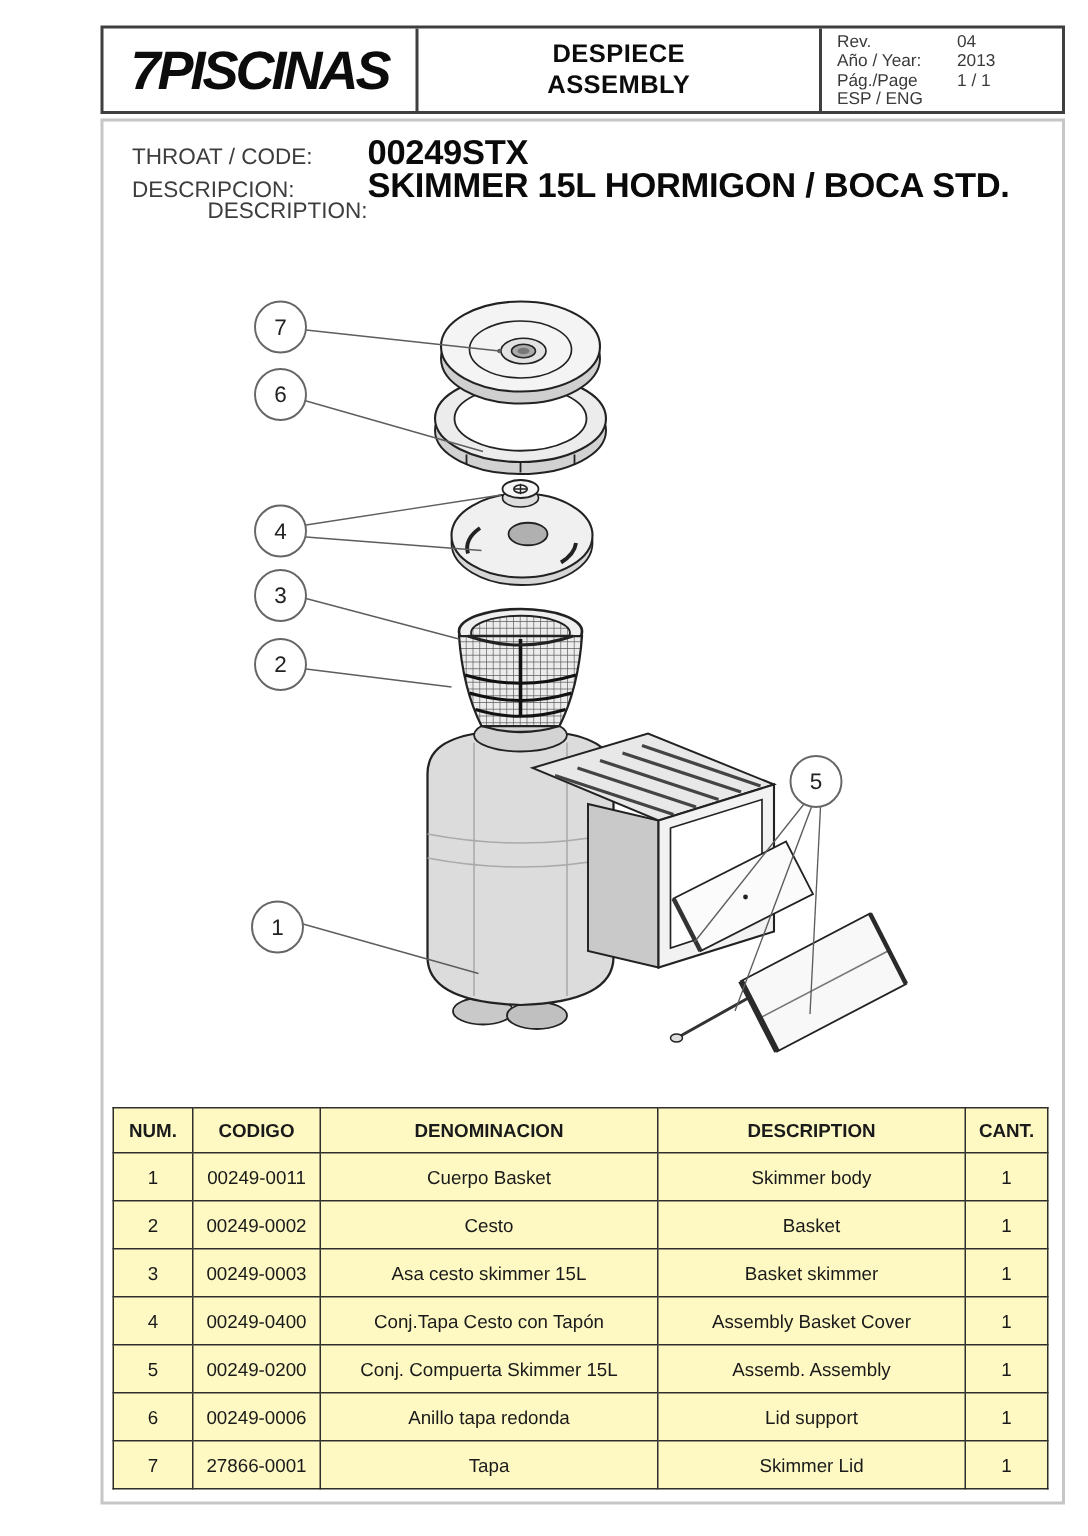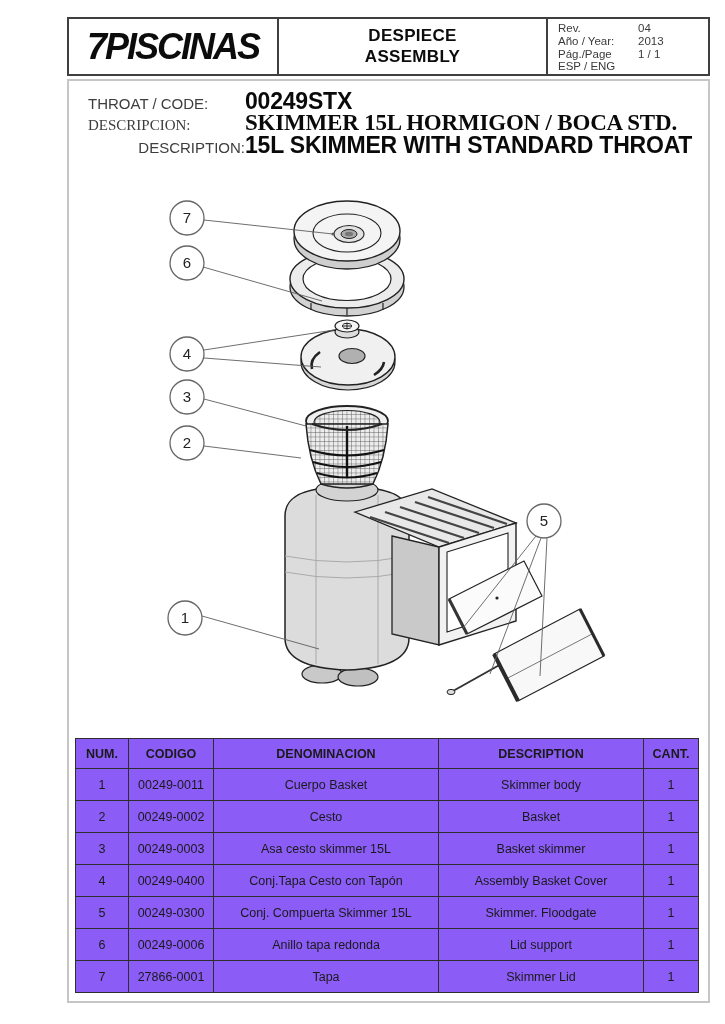--- a/index.html
+++ b/index.html
@@ -30,21 +30,21 @@
   .rev-value { color:#3a3a3a; }
   
   .code-row { position:absolute; left:88px; display:flex; align-items:baseline; white-space:nowrap; }
   .code-label { width:157px; font-size:15px; color:#3d3d3d; }
   .code-value { font-size:23px; font-weight:bold; color:#0a0a0a; letter-spacing:-0.2px; }
   
   .diagram-svg { position:absolute; left:70px; top:160px; }
   
   table.parts-table {
     position:absolute; left:75px; top:738px; border-collapse:collapse; table-layout:fixed;
-    background:#8b5cf6;
+    background:#fef9c3;
   }
   .parts-table th, .parts-table td {
     border:1.5px solid #2e2e2e; text-align:center; vertical-align:middle;
     font-size:12.5px; padding:0 4px; overflow:hidden; white-space:nowrap; color:#1a1a1a;
   }
   .parts-table th { font-weight:bold; }
   .parts-table thead tr { height:30px; }
   .parts-table tbody tr { height:32px; }
 </style>
 </head>
@@ -76,27 +76,26 @@
     <div class="rev-row">
       <span class="rev-label">ESP / ENG</span>
     </div>
   </div>
 </div>
 
 <div class="code-row" style="top:88px;">
   <span class="code-label">THROAT / CODE:</span>
   <span class="code-value">00249STX</span>
 </div>
-<div class="code-row" style="top:110px;font-family:Liberation Serif, serif;">
+<div class="code-row" style="top:110px;">
   <span class="code-label">DESCRIPCION:</span>
   <span class="code-value">SKIMMER 15L HORMIGON / BOCA STD.</span>
 </div>
 <div class="code-row" style="top:132px;text-align:right;">
   <span class="code-label">DESCRIPTION:</span>
-  <span class="code-value">15L SKIMMER WITH STANDARD THROAT</span>
 </div>
 
 <svg class="diagram-svg" width="580" height="575" viewBox="70 160 580 575">
   <defs>
     <pattern id="mesh" width="4.5" height="4.5" patternUnits="userSpaceOnUse">
       <rect width="4.5" height="4.5" fill="#ececec"></rect>
       <path d="M0 0H4.5 M0 0V4.5" stroke="#5a5a5a" stroke-width="0.9"></path>
     </pattern>
   </defs>
 
@@ -263,23 +262,23 @@
     </tr>
     <tr>
       <td>4</td>
       <td>00249-0400</td>
       <td>Conj.Tapa Cesto con Tapón</td>
       <td>Assembly Basket Cover</td>
       <td>1</td>
     </tr>
     <tr>
       <td>5</td>
-      <td>00249-0300</td>
+      <td>00249-0200</td>
       <td>Conj. Compuerta Skimmer 15L</td>
-      <td>Skimmer. Floodgate</td>
+      <td>Assemb. Assembly</td>
       <td>1</td>
     </tr>
     <tr>
       <td>6</td>
       <td>00249-0006</td>
       <td>Anillo tapa redonda</td>
       <td>Lid support</td>
       <td>1</td>
     </tr>
     <tr>

